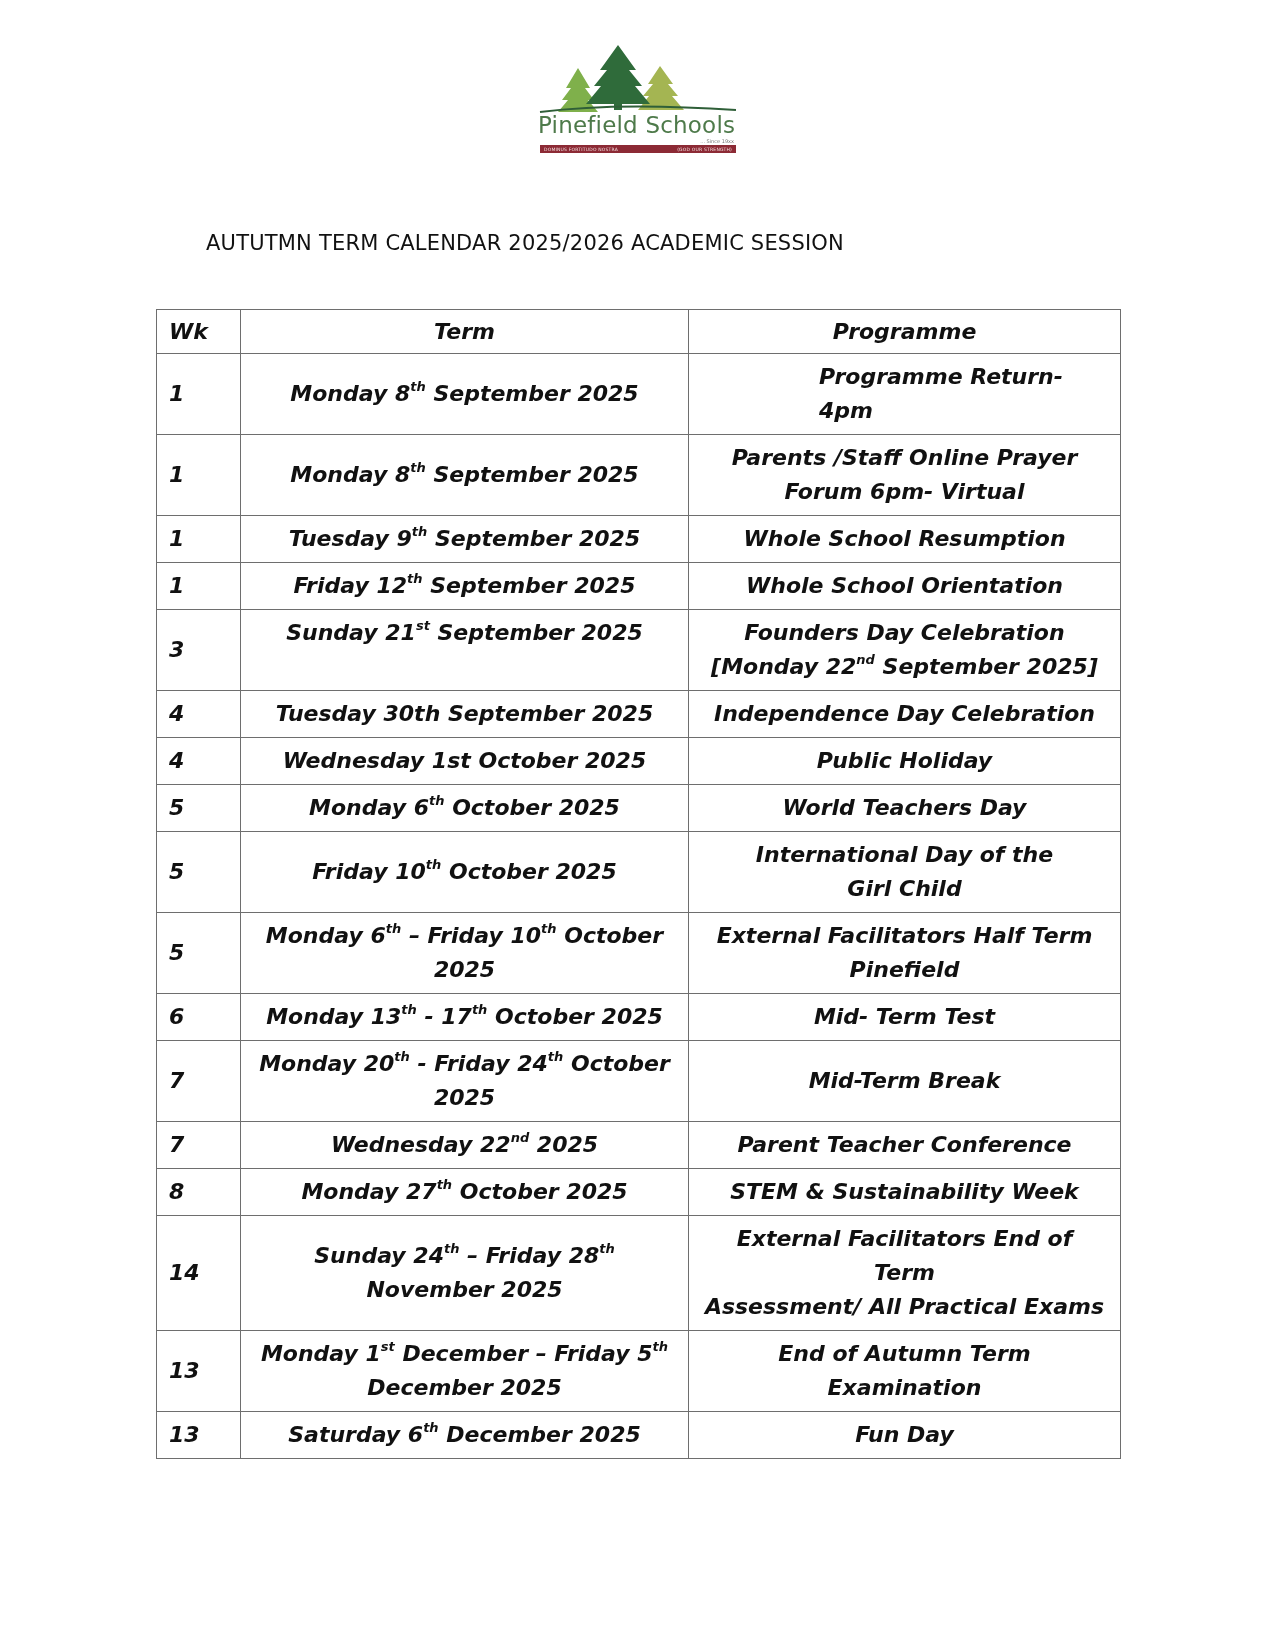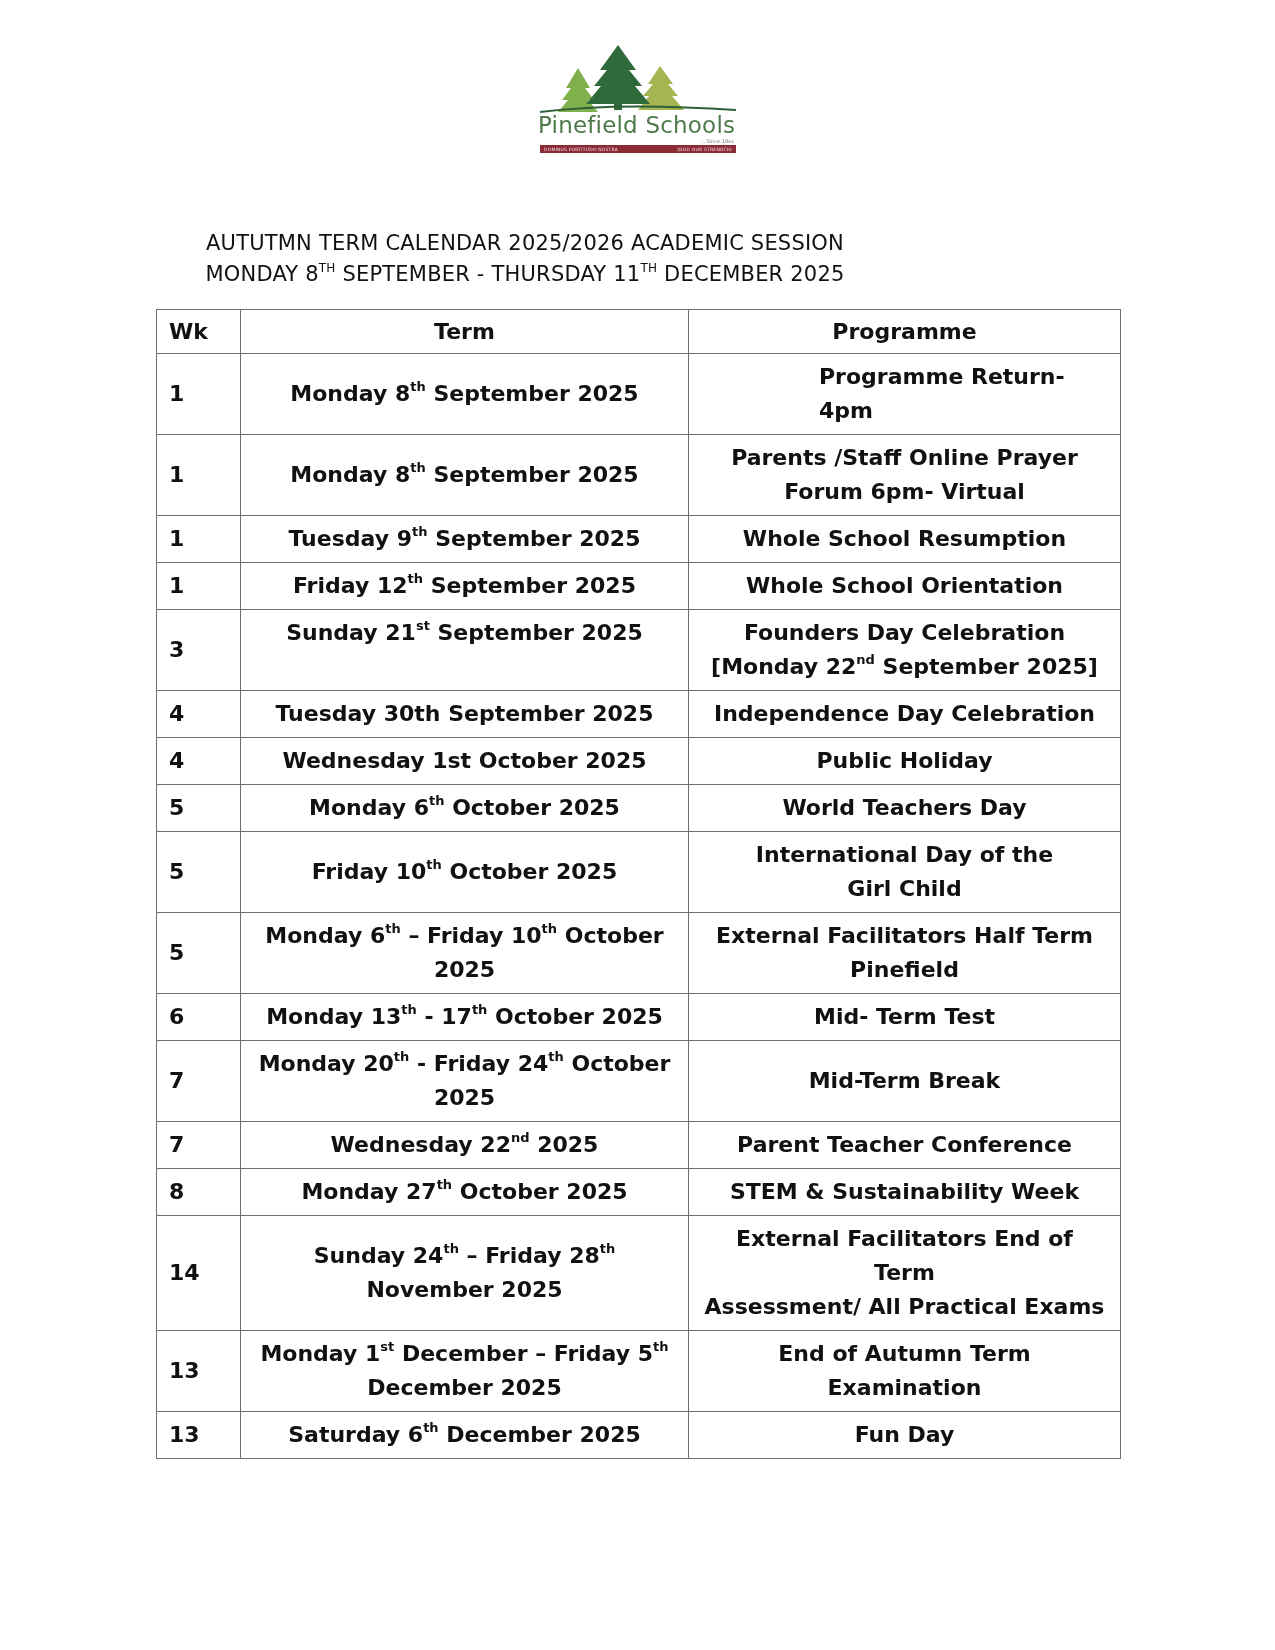--- a/index.html
+++ b/index.html
@@ -38,21 +38,21 @@
     table.cal {
       position: absolute; left: 156px; top: 309px; width: 964px;
       border-collapse: collapse; table-layout: fixed;
       font-family: "DejaVu Sans", sans-serif; font-weight: bold; color: #111;
     }
     table.cal col.c-wk { width: 84px; }
     table.cal col.c-date { width: 448px; }
     table.cal col.c-prog { width: 432px; }
     table.cal th, table.cal td {
       border: 1.5px solid #6e6e6e; text-align: center; vertical-align: middle;
-      font-size: 22px; line-height: 34px; padding: 6px 14px; font-weight: bold;
+      font-size: 22px; line-height: 34px; padding: 6px 14px; font-weight: bold; font-style: italic;
     }
     table.cal th.wk, table.cal td.wk { text-align: left; padding-left: 12px; }
     table.cal th { height: 35px; padding-top: 4px; padding-bottom: 4px; }
     table.cal sup { font-size: 13px; line-height: 0; vertical-align: 10px; }
     .tall td { padding-top: 8px; padding-bottom: 8px; }
     .r-prog-right { padding-left: 130px !important; text-align: left !important; }
   </style>
 </head>
 <body>
 
@@ -71,21 +71,20 @@
   <div class="logo-name">Pinefield Schools</div>
   <div class="logo-since">... Since 19xx</div>
   <div class="logo-band">
     <span>DOMINUS FORTITUDO NOSTRA</span>
     <span>(GOD OUR STRENGTH)</span>
   </div>
 </div>
 
 <div class="heading">
   <div>AUTUTMN TERM CALENDAR 2025/2026 ACADEMIC SESSION</div>
-  <div><span>MONDAY 8</span><sup>TH</sup><span> SEPTEMBER - THURSDAY 11</span><sup>TH</sup><span> DECEMBER 2025</span></div>
 </div>
 
 <table class="cal">
   <colgroup>
       <col class="c-wk">
       <col class="c-date">
       <col class="c-prog">
     </colgroup>
   <thead>
     <tr>

